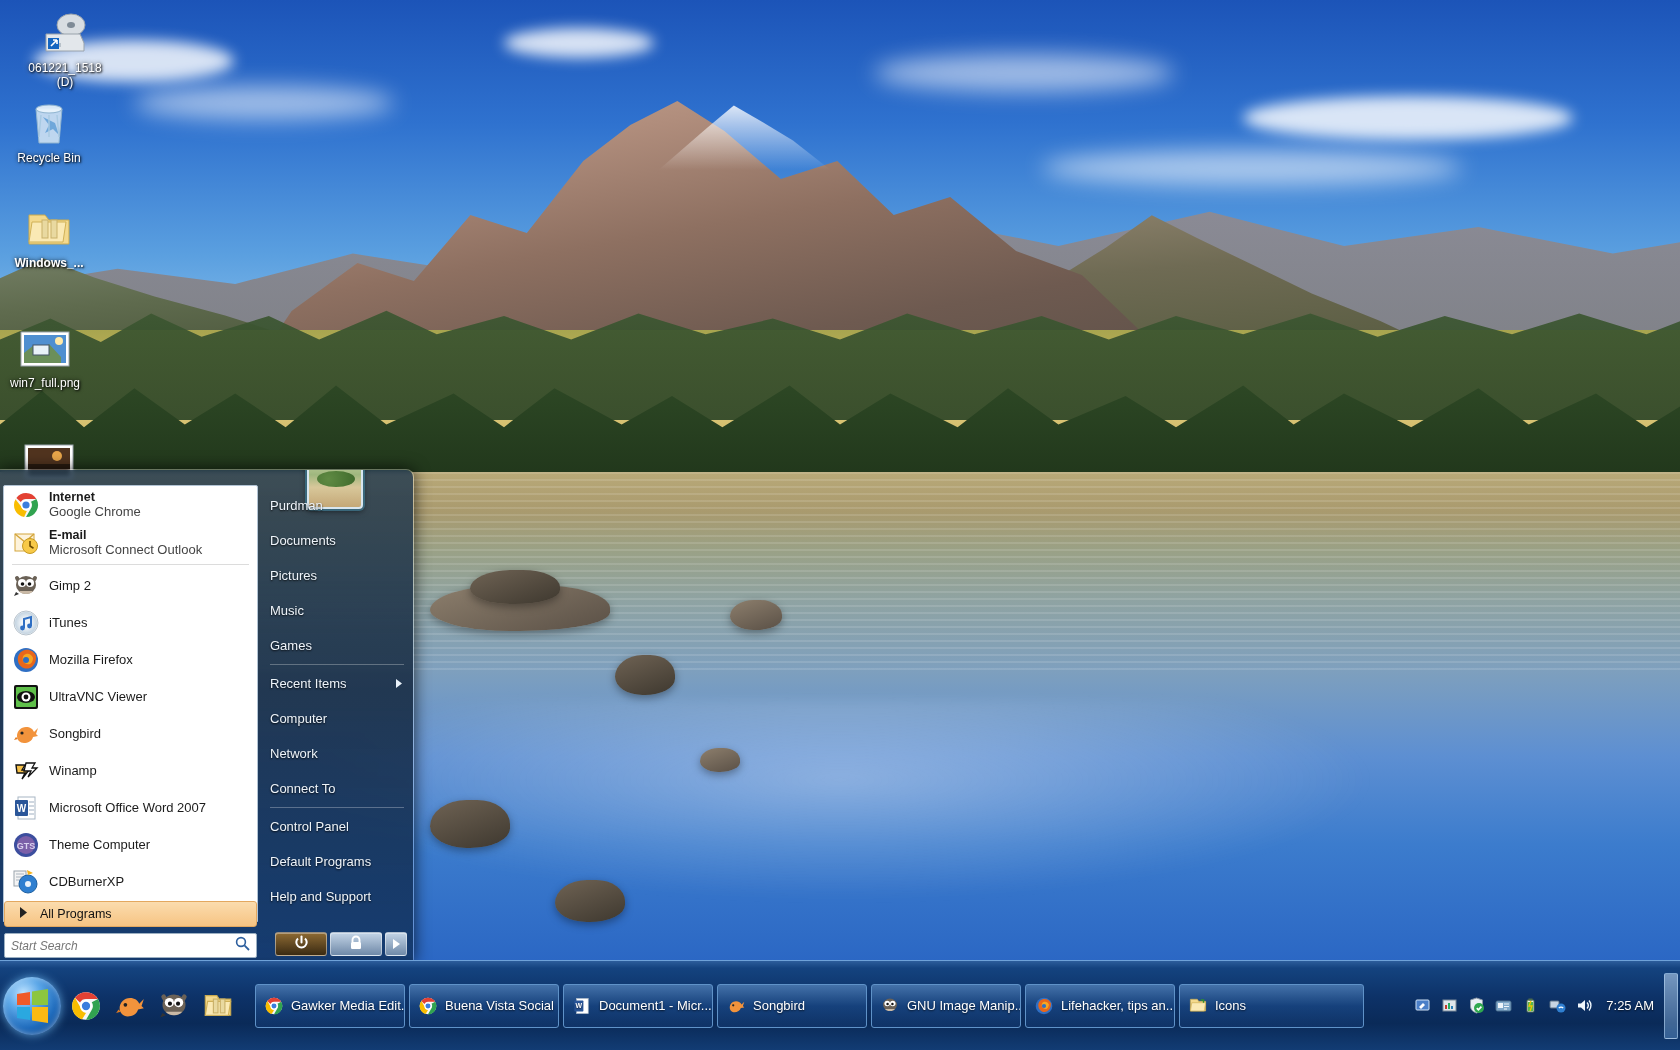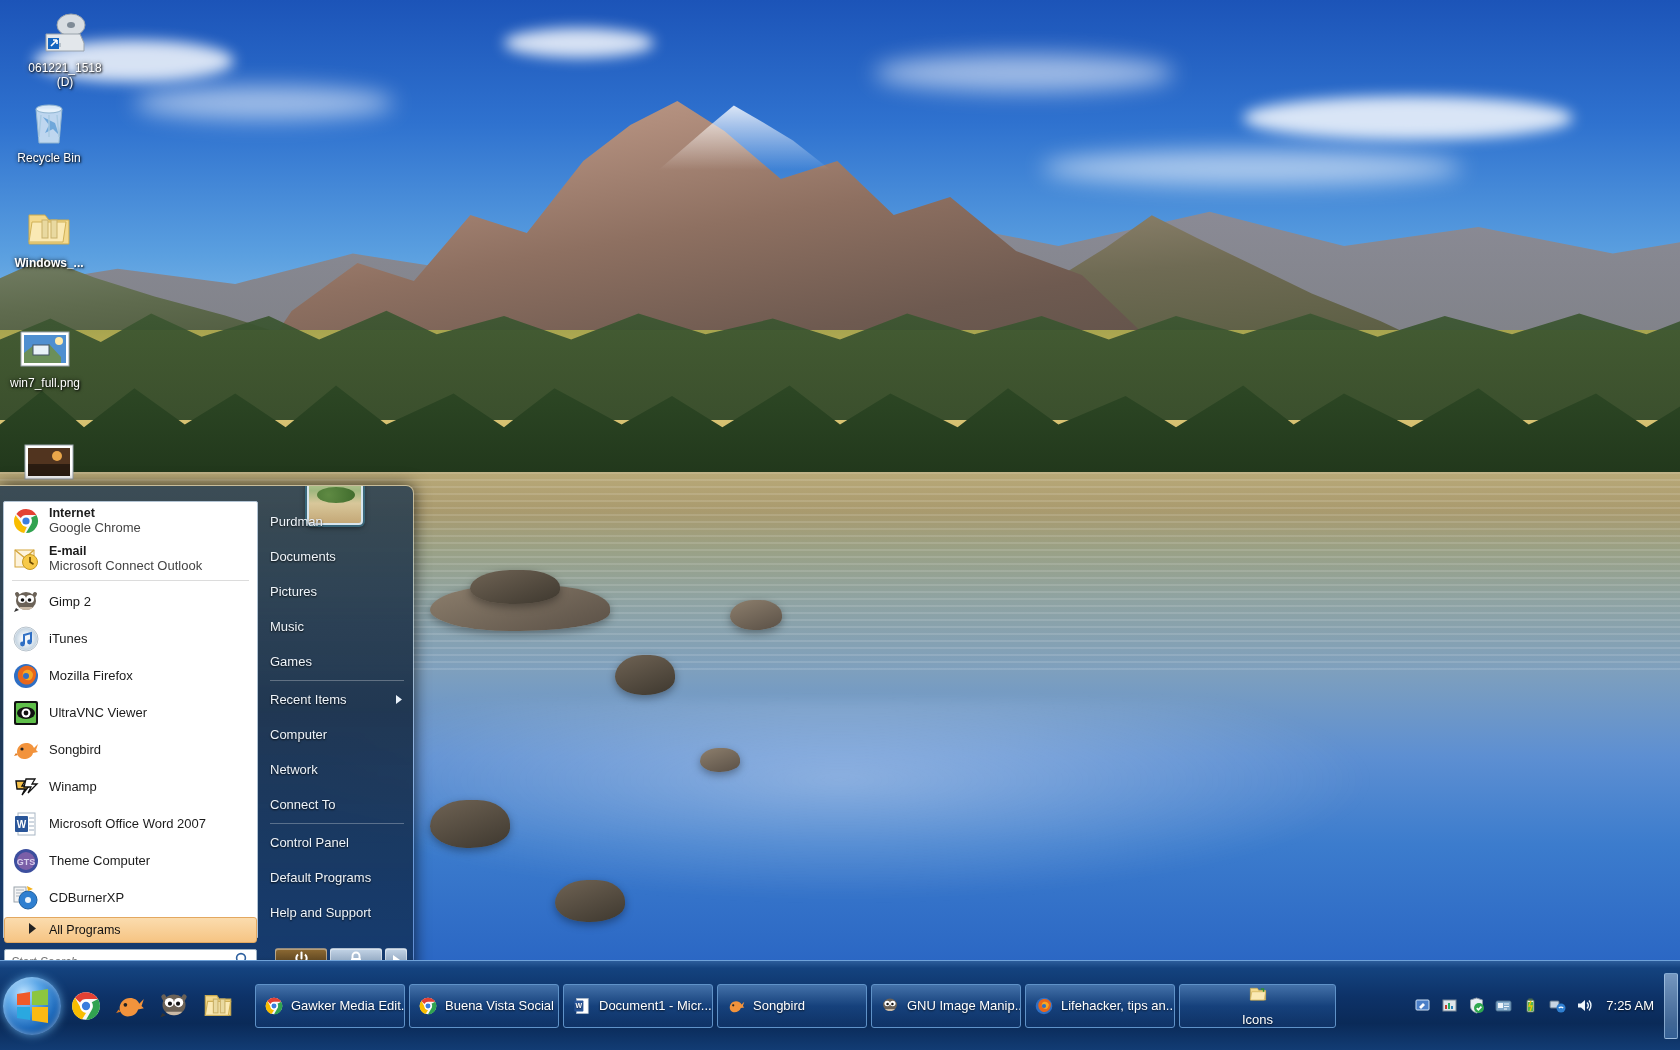--- a/index.html
+++ b/index.html
@@ -75,21 +75,21 @@
   .rock{ position:absolute; background:linear-gradient(160deg,#8d7f6d,#5a5046); border-radius:50% 45% 55% 50%/60% 55% 45% 50%; box-shadow:0 3px 8px rgba(0,0,0,.35); }
   .rock.dark{ background:linear-gradient(160deg,#6f6354,#3e382f); }
 
   
   .desk-icon{ position:absolute; width:86px; text-align:center; color:#fff;
     font-size:12px; line-height:14px; text-shadow:1px 1px 2px rgba(0,0,0,.95),0 0 4px rgba(0,0,0,.8); }
   .desk-icon .glyph{ height:48px; margin-bottom:3px; display:flex; align-items:center; justify-content:center; }
 
   
   #startmenu{
-    position:absolute; left:0; bottom:72px; width:414px; height:493px;
+    position:absolute; left:0; bottom:88px; width:414px; height:493px;
     border:1px solid rgba(255,255,255,.25);
     border-left:none; border-bottom:none;
     border-radius:0 8px 0 0;
     box-shadow:0 0 16px rgba(0,0,0,.7);
     backdrop-filter:blur(2px);
     overflow:hidden;
     margin-top:24px;
   }
   #sm-rightbg{
     position:absolute; inset:0;
@@ -104,21 +104,21 @@
     font-size:13px; color:#1b1b1b; cursor:default;
   }
   .sm-item .ico{ width:28px; height:28px; flex:none; display:flex; align-items:center; justify-content:center; }
   .sm-head{ height:38px; align-items:center; }
   .sm-head .txt{ line-height:1.12; }
   .sm-head .t1{ font-weight:bold; font-size:12.5px; }
   .sm-head .t2{ font-size:13px; color:#444; }
   .sm-sep{ height:1px; background:#dcdcdc; margin:2px 8px; }
   #all-programs{
     position:absolute; left:4px; bottom:35px; width:253px; height:26px;
-    display:flex; align-items:center; gap:12px; padding-left:23px;
+    display:flex; align-items:center; gap:12px; padding-left:14px;
     background:linear-gradient(180deg,#fbdcae,#f6c483);
     border:1px solid #e3a860; border-radius:3px; font-size:12.5px; color:#111;
   }
   #search-wrap{
     position:absolute; left:4px; bottom:4px; width:253px; height:25px;
     background:#fff; border:1px solid #9cb0c2; border-radius:2px;
     display:flex; align-items:center; padding:0 6px;
   }
   #search-input{
     border:none; outline:none; width:100%; font-size:12px; font-style:italic;
@@ -651,21 +651,21 @@
         <svg width="18" height="18" viewBox="0 0 26 26">
             <circle cx="13" cy="13" r="12" fill="#2f6fc4"></circle>
             <path d="M23 9c-2-5-7-7-11-6-5 1-8 6-7 11 1 6 7 9 12 7 4-2 6-6 6-10z" fill="#e8671c"></path>
             <path d="M20 11c-1-3-4-5-7-4-3 1-4 4-3 7 1 2 4 4 7 3 2-1 3-4 3-6z" fill="#f5a623"></path>
             <circle cx="13" cy="13" r="3" fill="#2f6fc4"></circle>
           </svg>
       </span>
       <span>Lifehacker, tips an...</span>
     </div>
 
-    <div class="task" style="width:157px;flex-direction:column;">
+    <div class="task" style="width:185px;">
       <span class="ti">
         <svg width="18" height="17" viewBox="0 0 26 24">
             <path d="M2 3h10l2 3h10v14H2z" fill="#f3d98d" stroke="#c8a94f"></path>
             <path d="M4 8h20l-2 12H2z" fill="#fae9b4" stroke="#d0b157"></path>
             <path d="M17 4l4 0 0 4" stroke="#2f8f2f" stroke-width="2" fill="none"></path>
           </svg>
       </span>
       <span>Icons</span>
     </div>
   </div>

